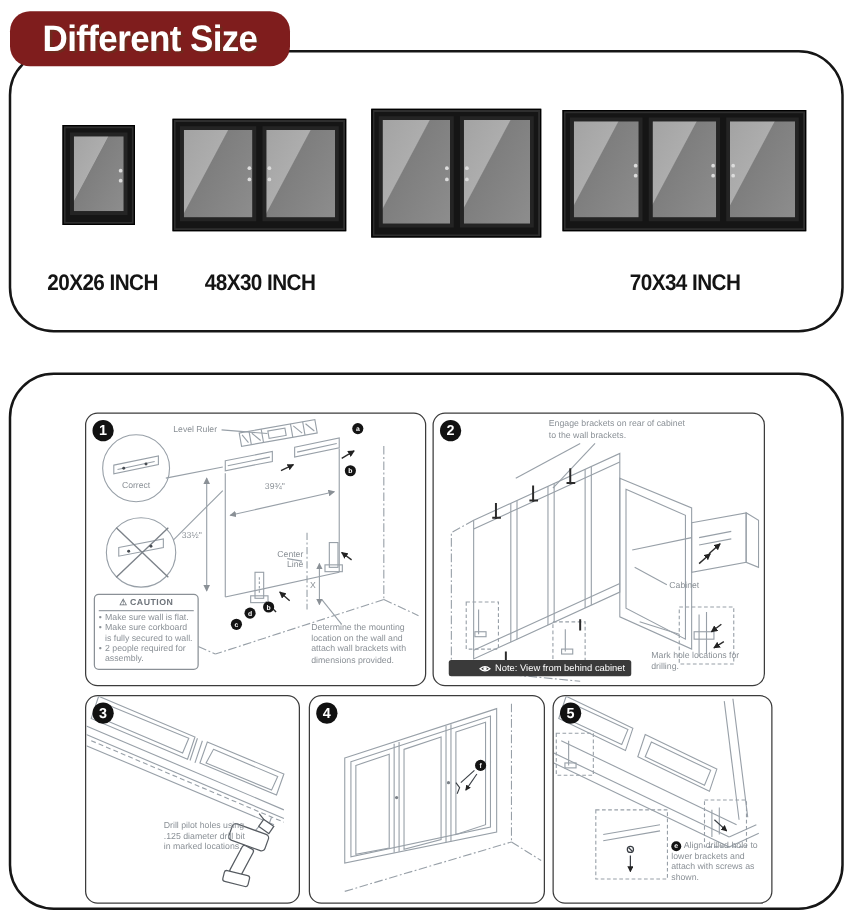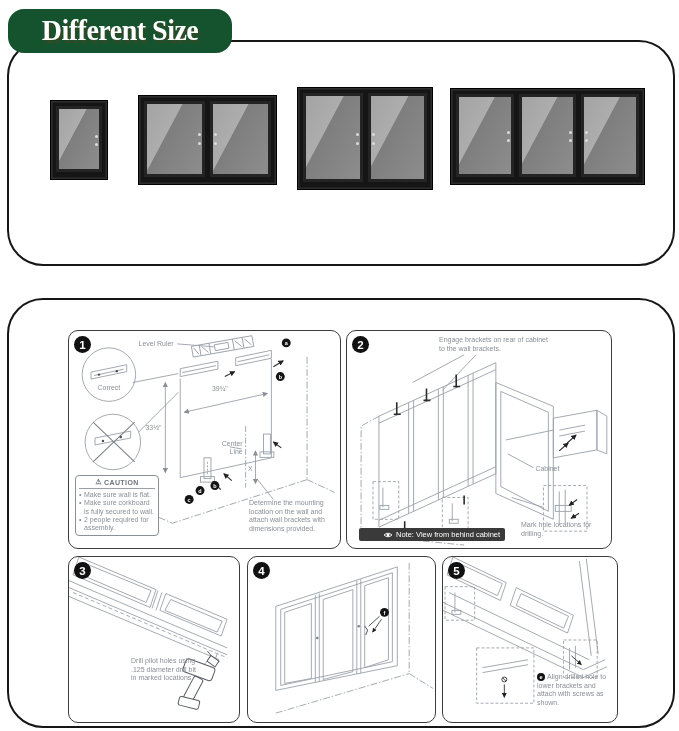--- a/index.html
+++ b/index.html
@@ -1,22 +1,22 @@
 <!DOCTYPE html>
 <html><head>
 <meta charset="utf-8">
 <style>
   html,body{margin:0;padding:0;background:#fff;}
   #stage{position:relative;width:679px;height:731px;background:#fff;overflow:hidden;
          font-family:"Liberation Sans",sans-serif;}
   
   .section-frame{position:absolute;border:2px solid #161616;border-radius:36px;background:#fff;}
   
-  .title-badge{position:absolute;background:#14532d;border-radius:16px;display:flex;
-               align-items:center;justify-content:center;z-index:5;font-family:Liberation Serif, serif;}
+  .title-badge{position:absolute;background:#7f1d1d;border-radius:16px;display:flex;
+               align-items:center;justify-content:center;z-index:5;}
   .title-badge span{color:#fff;font-weight:bold;font-size:28px;letter-spacing:-0.5px;
                text-shadow:2px 2px 0 rgba(90,60,30,.45);white-space:nowrap;
                transform:scaleY(1.05);}
   
   .cab{position:absolute;background:#151515;border:1px solid #000;display:flex;gap:5px;
        padding:5px 5px 7px 5px;box-sizing:border-box;box-shadow:inset 0 0 0 1.5px #2e2e2e;}
   .door{flex:1;border:3px solid #242424;position:relative;
         background:linear-gradient(118deg,#a3a3a3 0%,#adadad 38%,#7e7e7e 39%,#8d8d8d 100%);}
   .dot{position:absolute;width:3px;height:3px;background:#dcdcdc;border-radius:50%;}
   .size-label{position:absolute;top:216px;height:24px;text-align:center;color:#141414;
@@ -96,20 +96,26 @@
     <div class="door">
       <span class="dot" style="right:1px;top:44%;"></span>
       <span class="dot" style="right:1px;top:55%;"></span>
     </div>
     <div class="door">
       <span class="dot" style="left:1px;top:44%;"></span>
       <span class="dot" style="left:1px;top:55%;"></span>
     </div>
   </div>
 
+  <div class="size-label" style="left:22px;width:120px;">
+    <b>20X26 INCH</b></div>
+  <div class="size-label" style="left:148px;width:120px;">
+    <b>48X30 INCH</b></div>
+  <div class="size-label" style="left:482px;width:132px;">
+    <b>70X34 INCH</b></div>
 
   <div class="section-frame" style="left:7px;top:298px;width:664px;height:426px;"></div>
 
 
   <div class="panel" style="left:68px;top:330px;width:273px;height:219px;">
     <div class="step-num">1</div>
     <svg class="fill" viewBox="0 0 273 219">
       <defs>
         <marker id="g1" viewBox="0 0 8 8" refX="7" refY="4" markerWidth="6" markerHeight="6" orient="auto-start-reverse">
             <path d="M0,0L8,4L0,8z" fill="#8a9096"></path>

